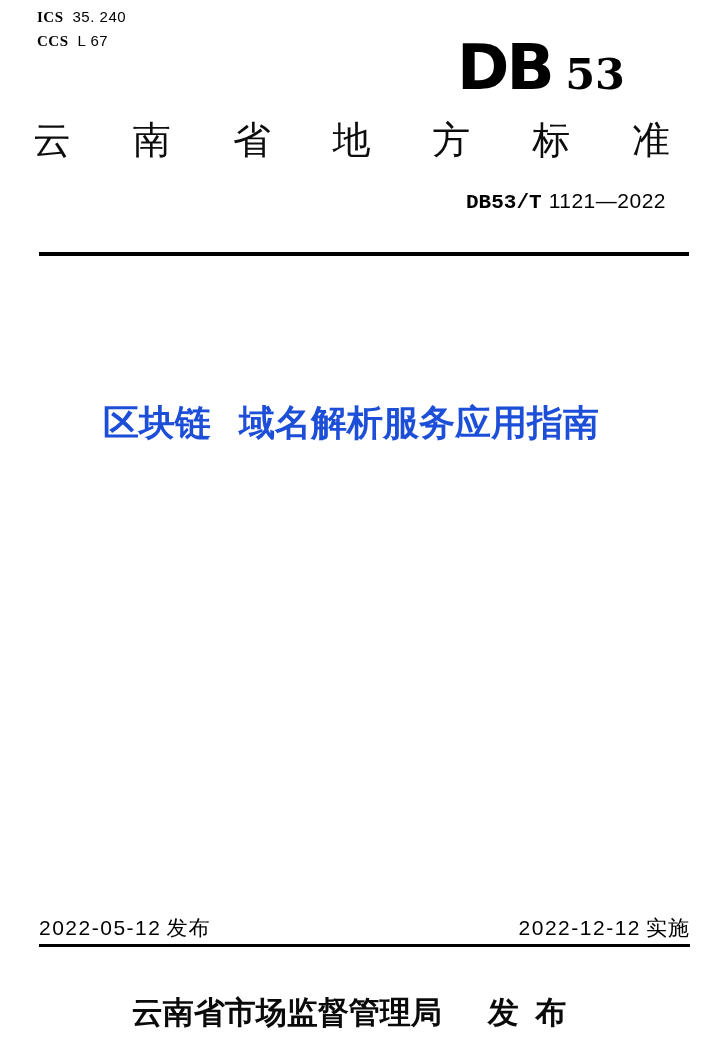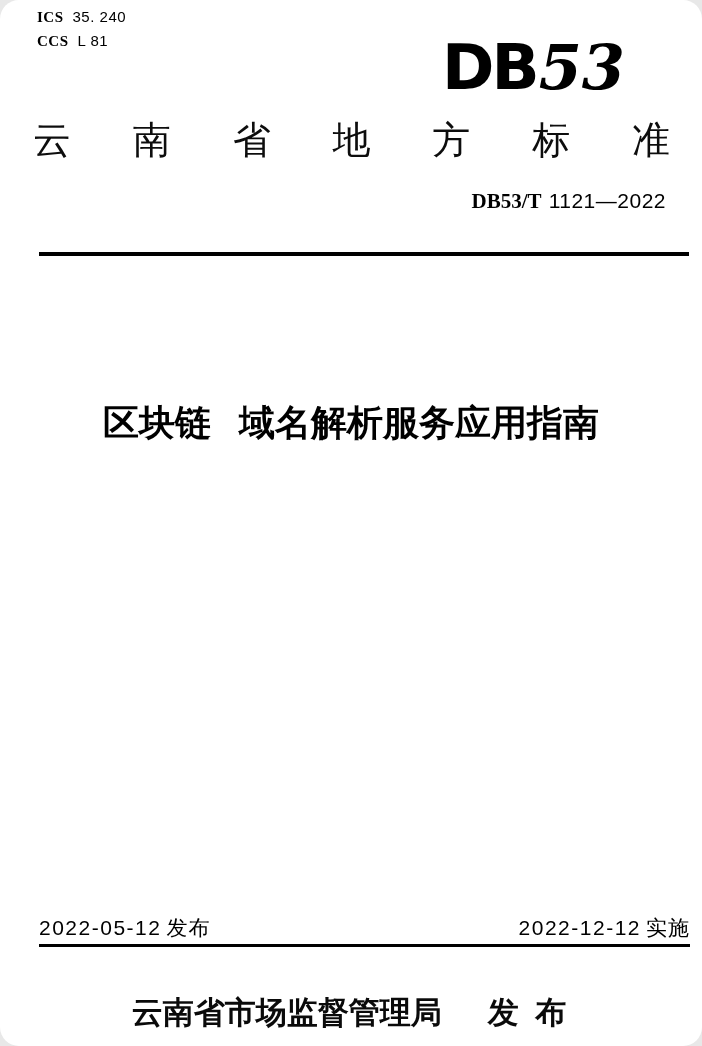--- a/index.html
+++ b/index.html
@@ -6,21 +6,20 @@
   html, body { background: #e8e8e8; }
   .page {
     position: relative;
     width: 702px;
     height: 1046px;
     margin: 0 auto;
     background: #ffffff;
     color: #000000;
     font-family: "Liberation Sans", sans-serif;
     overflow: hidden;
-    border-radius: 19px;
   }
 
   
   .ics-block {
     position: absolute;
     left: 37px;
     top: 5px;
     font-size: 15px;
     line-height: 23px;
     white-space: nowrap;
@@ -49,24 +48,23 @@
     font-family: "DejaVu Sans", sans-serif;
     font-weight: 900;
     font-size: 62px;
     letter-spacing: -3px;
     transform: scaleX(1.02);
     display: inline-block;
   }
   .logo-53 {
     font-family: "DejaVu Serif", serif;
     font-weight: 700;
-    font-size: 62px;
-    margin-left: 3px;
+    font-size: 43px;
+    margin-left: 14px;
     display: inline-block;
-    font-style: italic;
   }
 
   
   .std-type {
     position: absolute;
     left: 33px;
     top: 117px;
     width: 637px;
     display: flex;
     justify-content: space-between;
@@ -79,21 +77,21 @@
   
   .doc-number {
     position: absolute;
     top: 189px;
     right: 36px;
     font-size: 21px;
     line-height: 24px;
     white-space: nowrap;
   }
   .doc-prefix {
-    font-family: Liberation Serif, serif;
+    font-family: Liberation Mono, monospace;
     font-weight: bold;
   }
   .doc-rest {
     font-family: "Liberation Sans", sans-serif;
     margin-left: 7px;
     letter-spacing: 0.5px;
     text-align: center;
   }
 
   .rule-top {
@@ -108,21 +106,21 @@
   .doc-title {
     position: absolute;
     left: 0;
     right: 0;
     top: 402px;
     text-align: center;
     font-size: 36px;
     line-height: 42px;
     font-weight: 700;
     word-spacing: 18px;
-    color: #000000;
+    color: #1d4ed8;
   }
 
   .dates-row {
     position: absolute;
     left: 39px;
     top: 914px;
     width: 651px;
     display: flex;
     justify-content: space-between;
     font-size: 21px;
@@ -162,21 +160,21 @@
 </head>
 <body>
 
 <div class="page">
 
   <div class="ics-block">
     <div class="ics-line">
       <span class="lbl">ICS</span><span class="val">35. 240</span>
     </div>
     <div class="ics-line">
-      <span class="lbl">CCS</span><span class="val">L 81</span>
+      <span class="lbl">CCS</span><span class="val">L 67</span>
     </div>
   </div>
 
   <div class="logo">
     <span class="logo-db">DB</span><span class="logo-53">53</span>
   </div>
 
   <div class="std-type">
     <span>云</span>
     <span>南</span>

